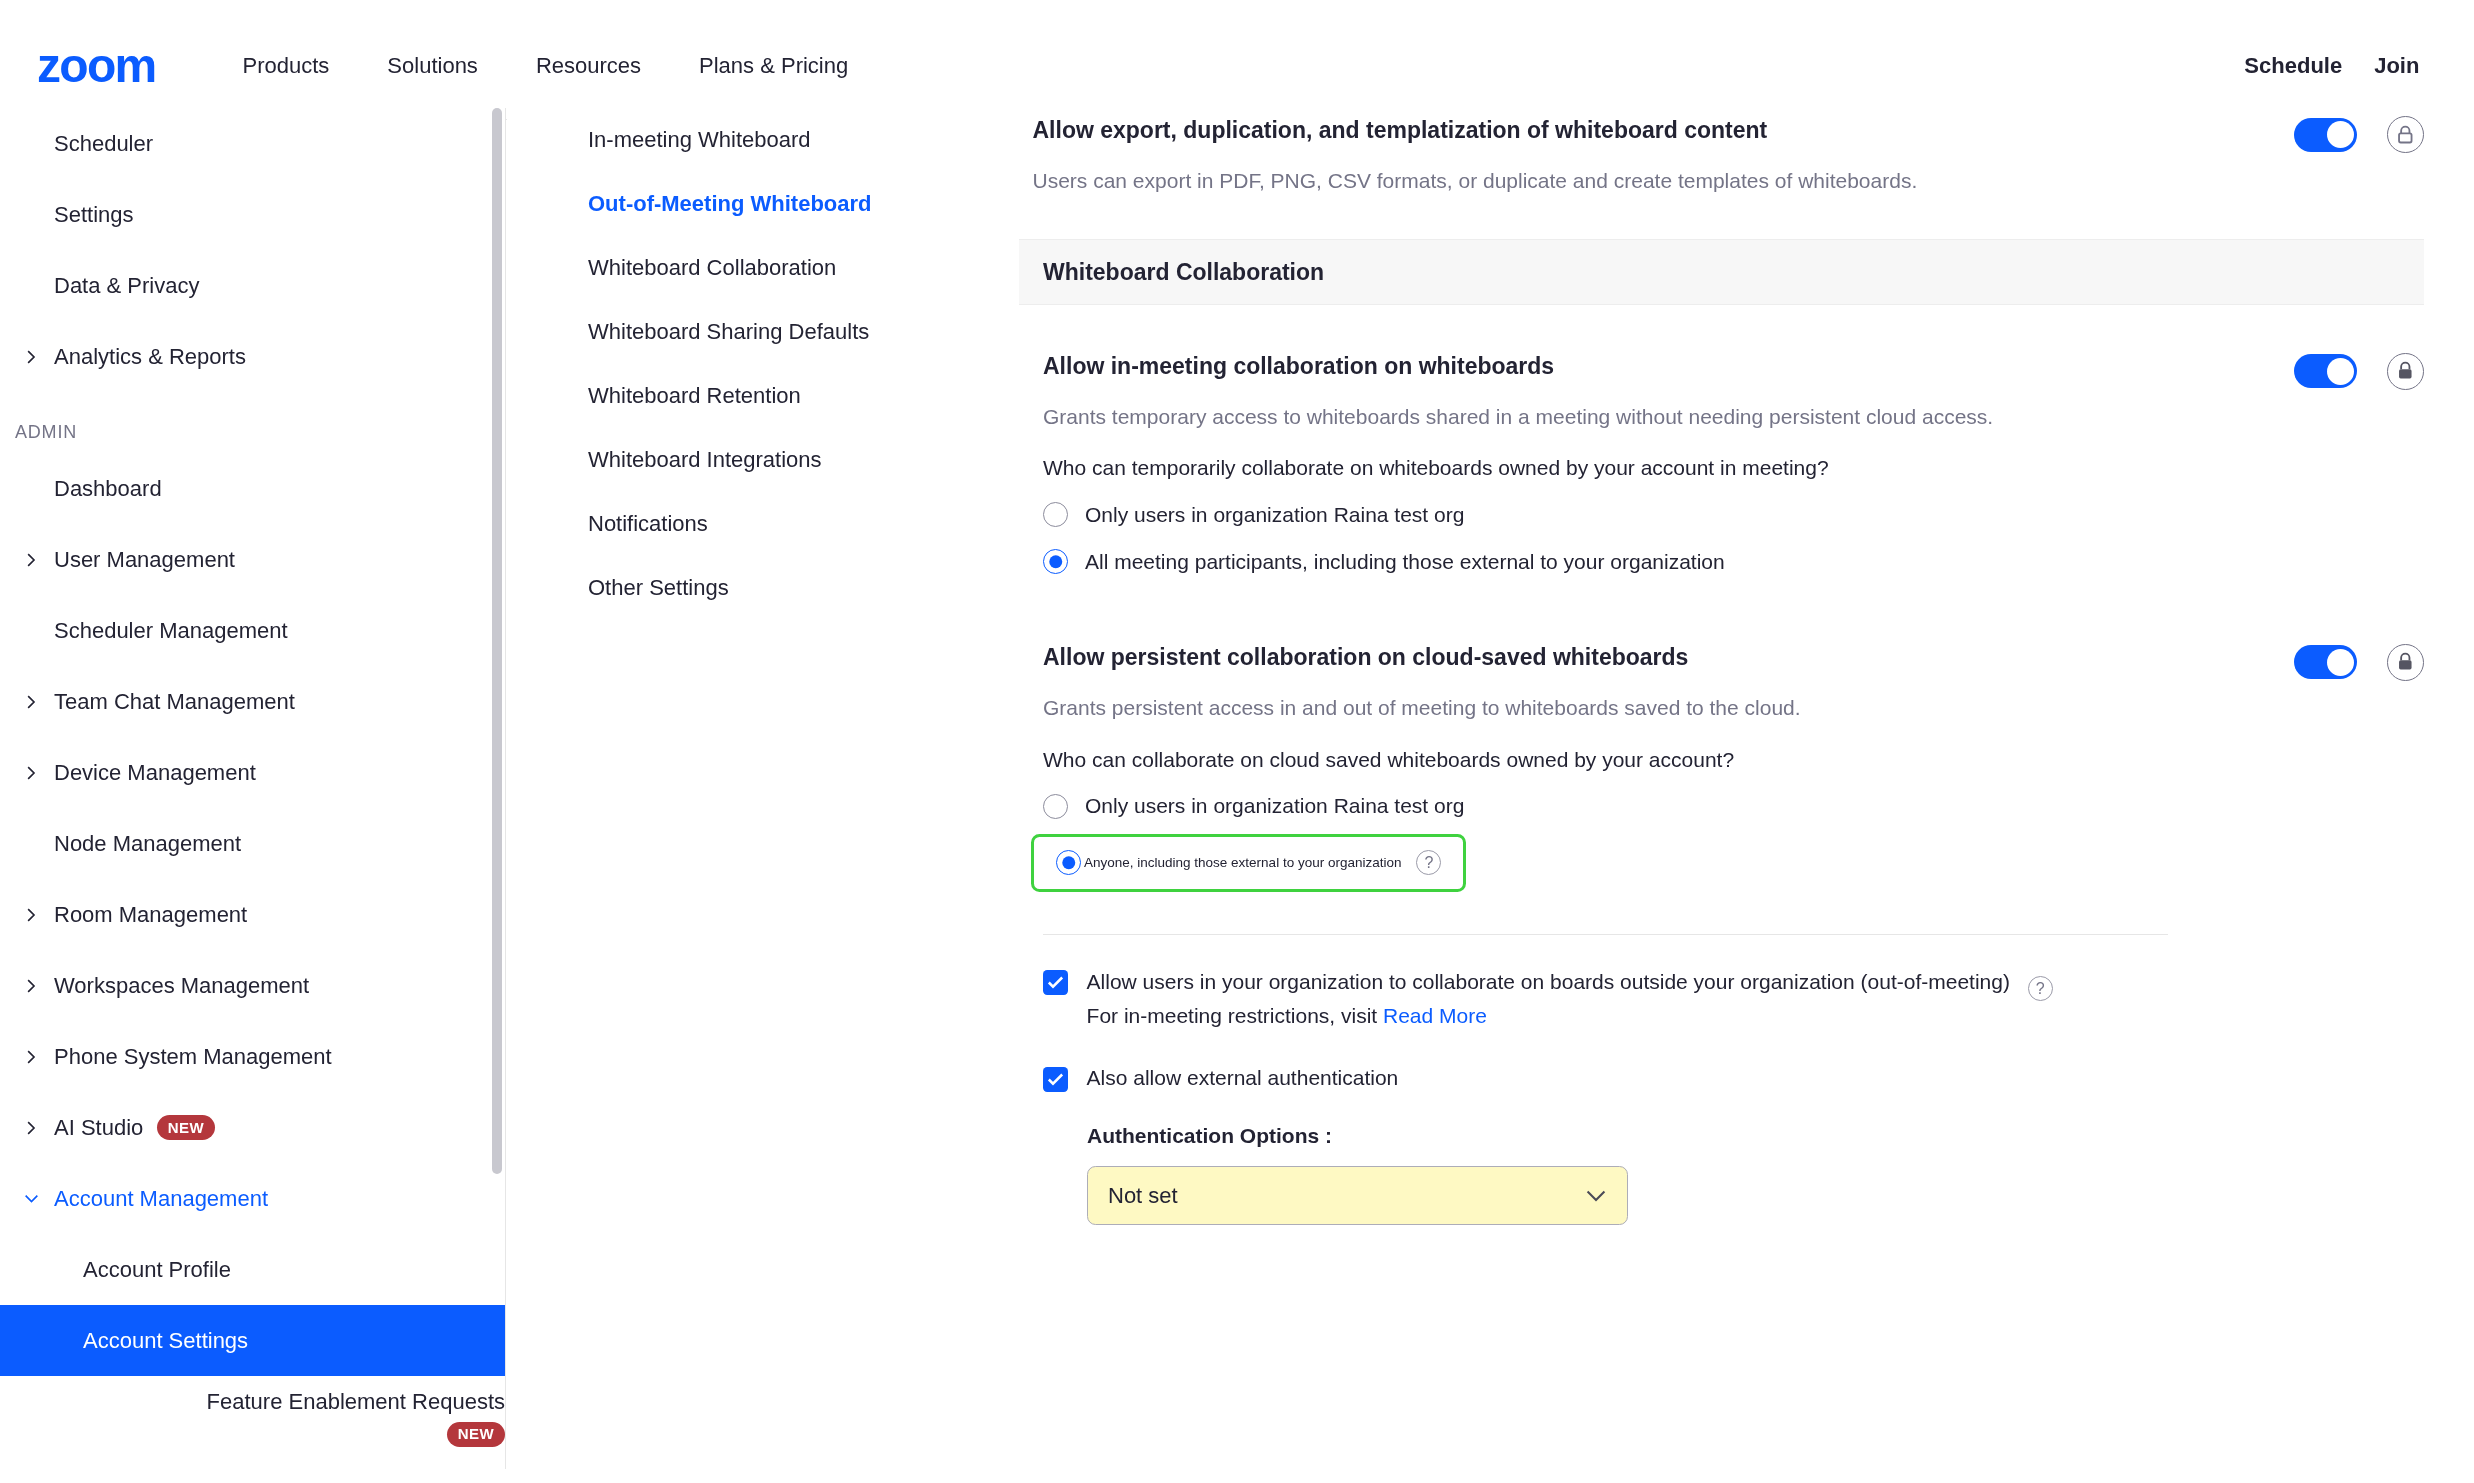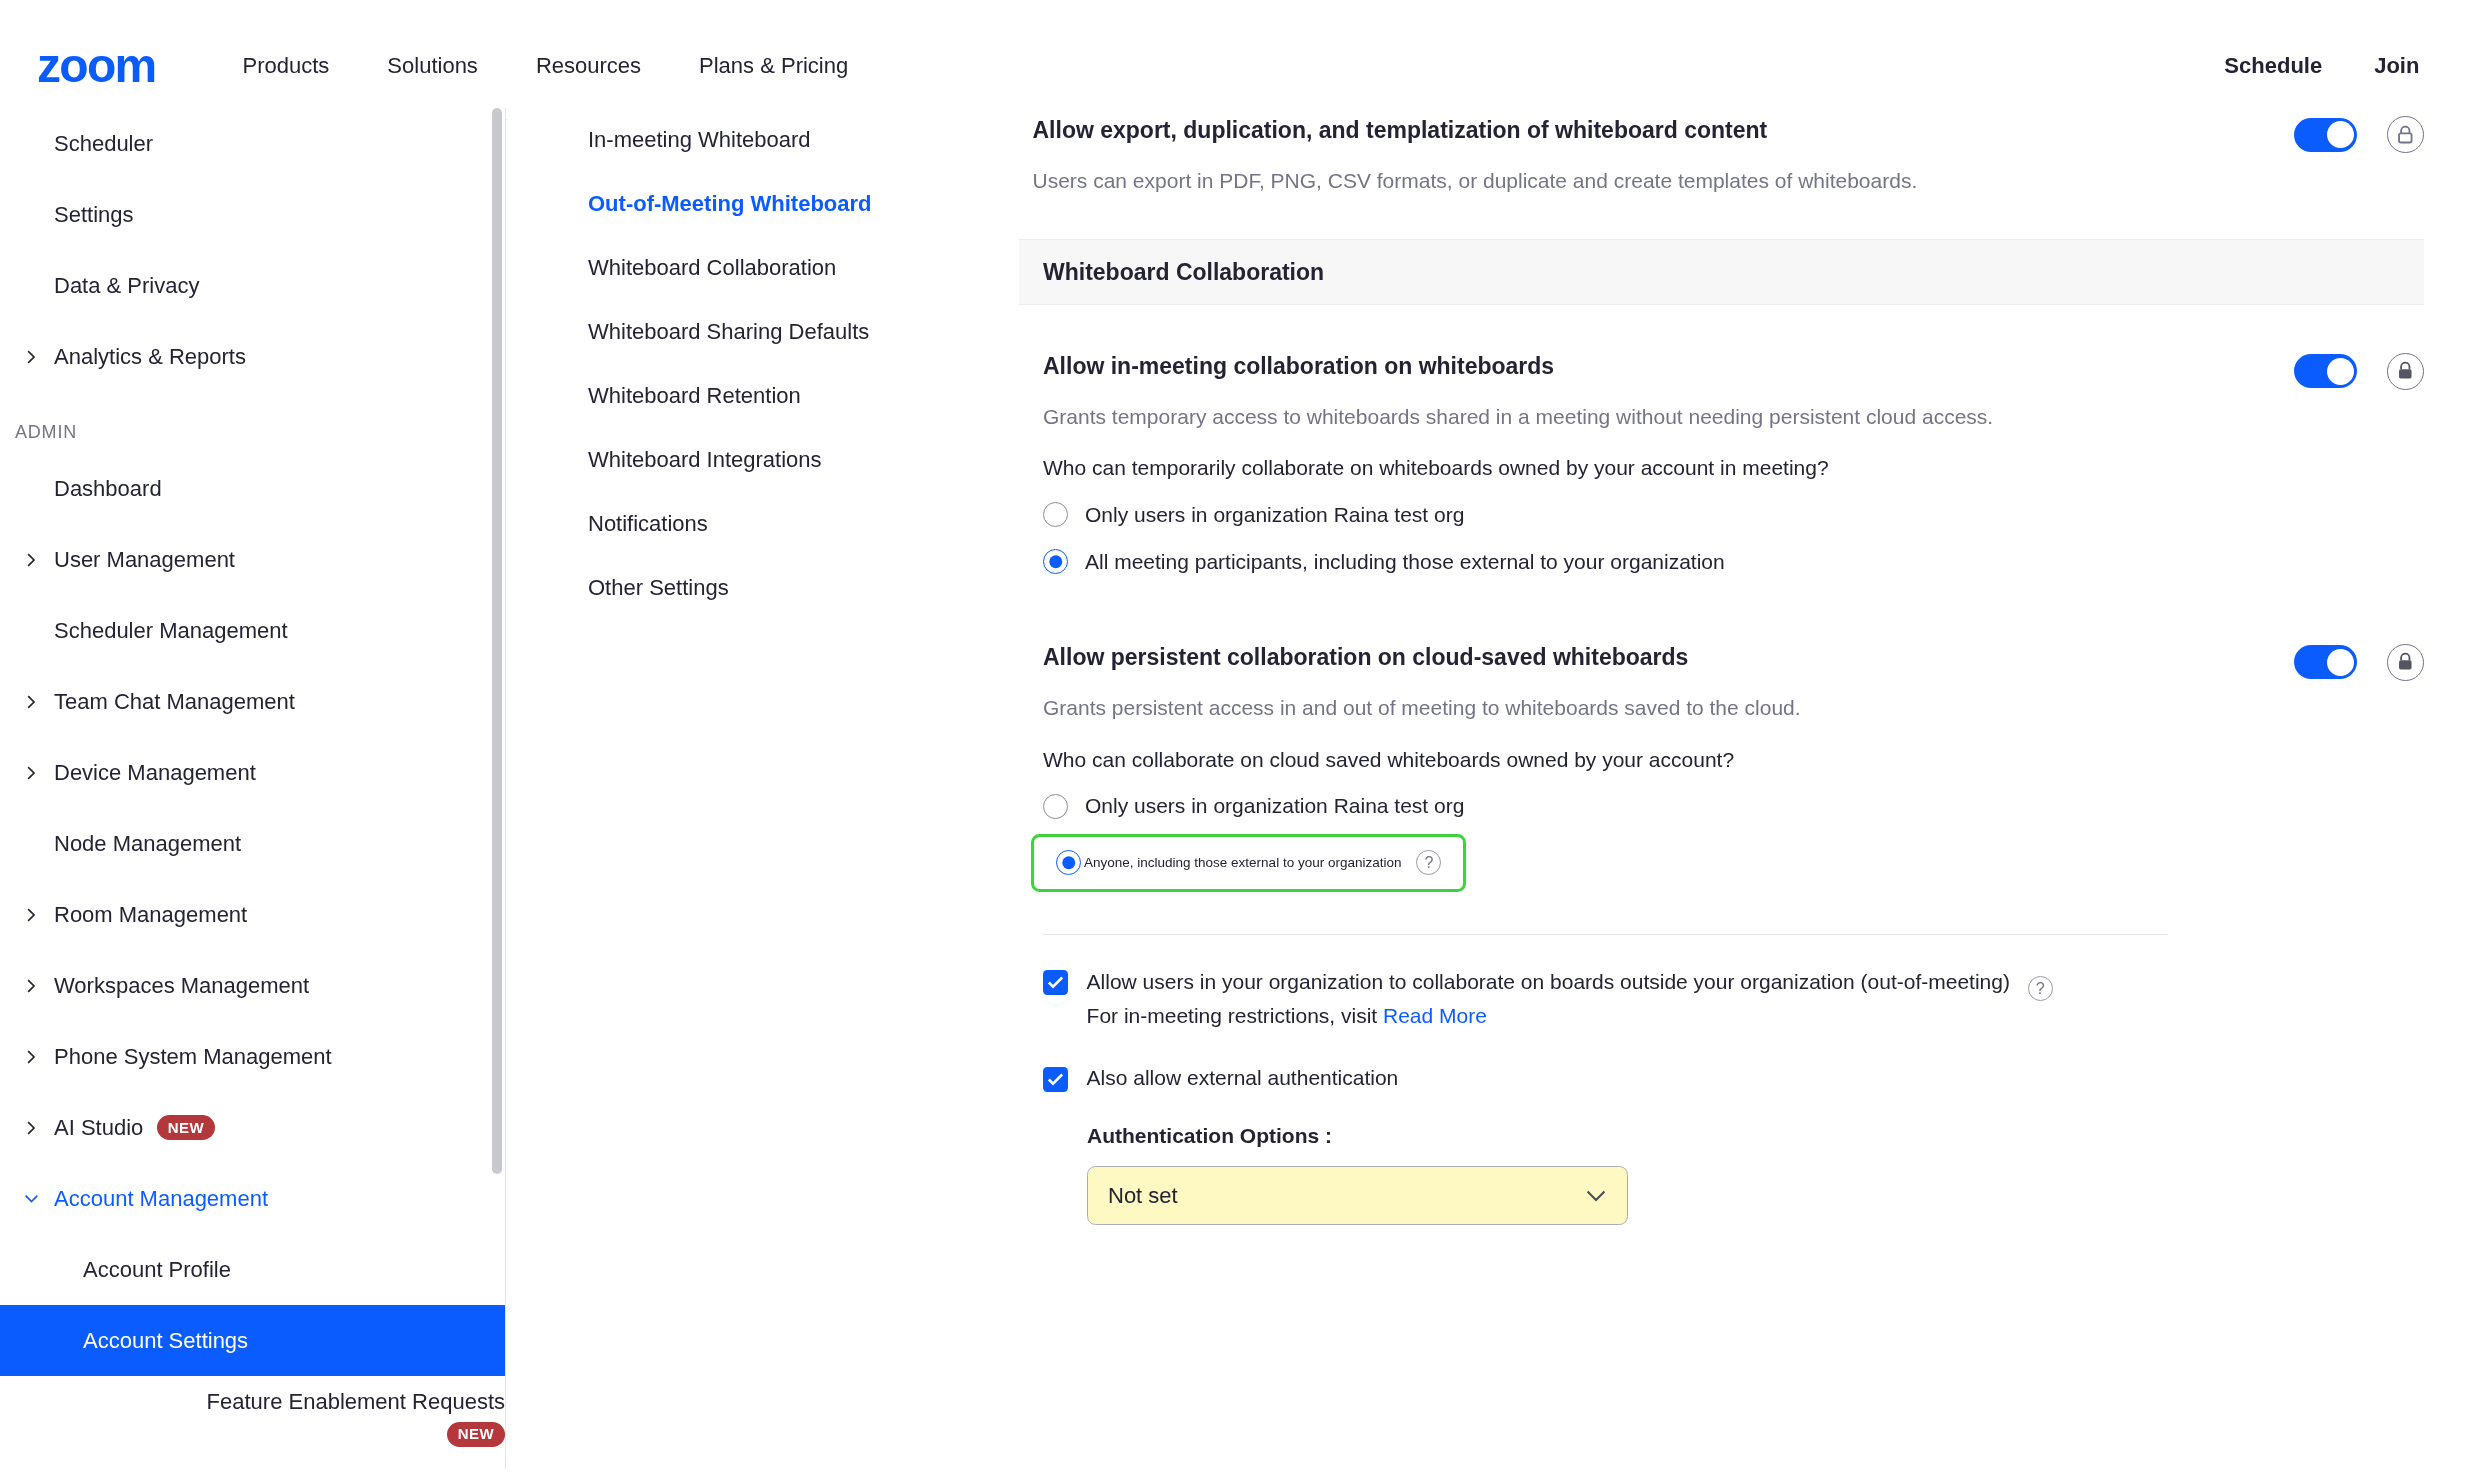--- a/index.html
+++ b/index.html
@@ -25,21 +25,21 @@
   .zoom-logo {
     font-size: 48px; font-weight: 700; letter-spacing: -1.7px;
     color: #0b5cff; margin-right: 58px; line-height: 1;
   }
   .topnav-links { display: flex; align-items: center; gap: 0; }
   .topnav-link {
     font-size: 22px; color: #232333; font-weight: 400;
     padding: 0 29px; white-space: nowrap;
   }
   .topnav-right {
-    margin-left: auto; display: flex; align-items: flex-start; gap: 52px;
+    margin-left: auto; display: flex; align-items: flex-start; gap: 32px;
     padding-right: 18.6px;
   }
   .topnav-action { font-size: 22px; font-weight: 700; color: #232333; }
 
   
   .sidebar {
     position: absolute; top: 108px; left: 0; width: 506px; bottom: 14px;
     background: #ffffff;
     border-right: 0.8px solid #e6e6e6;
     overflow: hidden;

